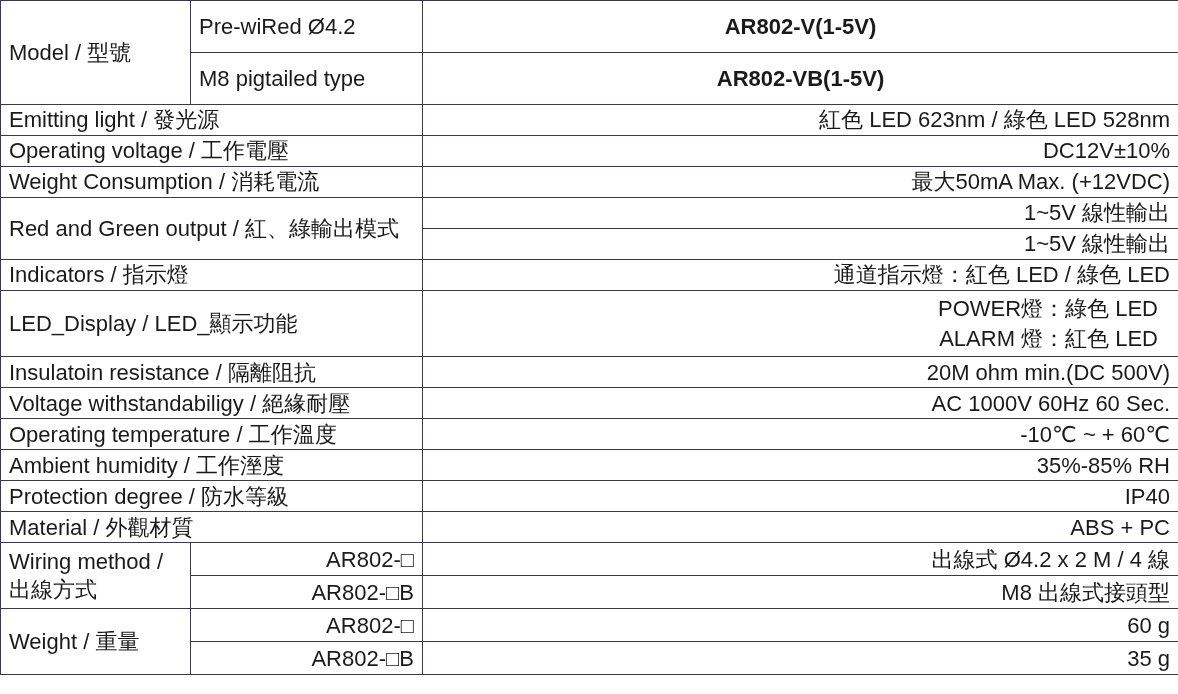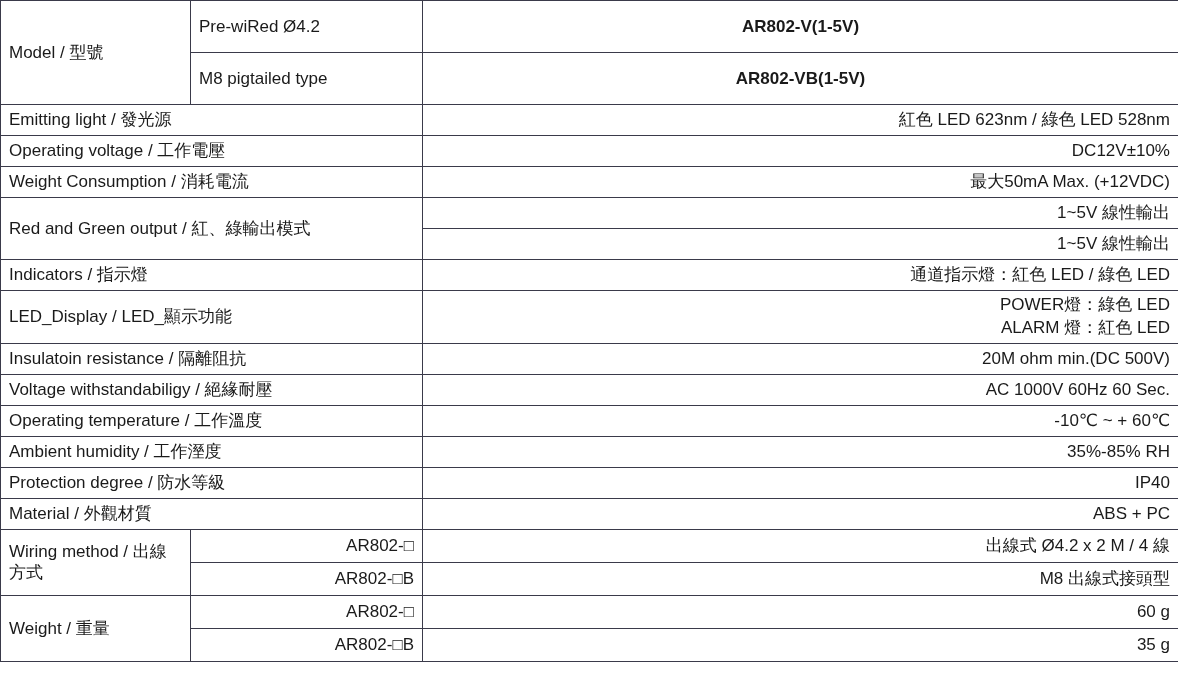--- a/index.html
+++ b/index.html
@@ -15,21 +15,21 @@
     -webkit-font-smoothing: antialiased;
   }
   .spec-table {
     border-collapse: collapse;
     width: 1178px;
     table-layout: fixed;
   }
   .spec-table td {
     border: 1px solid #3a3a4a;
     padding: 0 8px;
-    font-size: 17px;
+    font-size: 22px;
     line-height: 1.25;
     vertical-align: middle;
     background: #ffffff;
   }
   .col-a { width: 190px; }
   .col-b { width: 232px; }
   .col-c { width: 756px; }
 
   .model-cell {
     background: #eceaf3;
@@ -53,21 +53,21 @@
     text-align: left;
     padding-left: 10px;
     height: 30px;
   }
   .value-cell {
     text-align: right;
     height: 30px;
   }
   .value-cell.two-line {
     line-height: 1.35;
-    padding: 3px 8px;
+    padding: 3px 20px;
   }
   .wiring-label {
     text-align: left;
     padding-left: 10px;
     line-height: 1.35;
   }
   .sub-label {
     text-align: right;
     padding-left: 10px;
     font-size: 17px;

